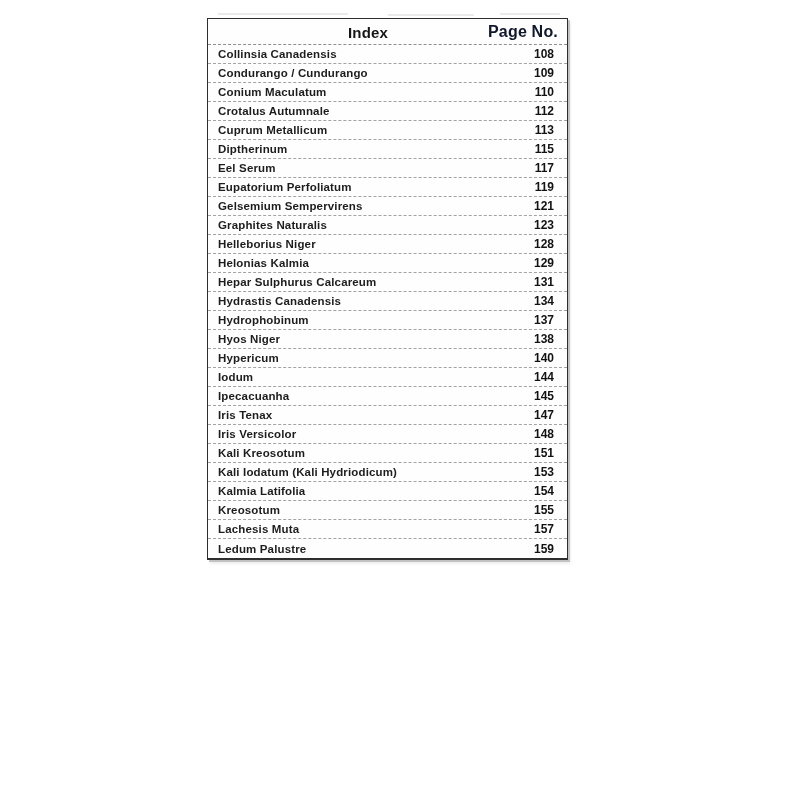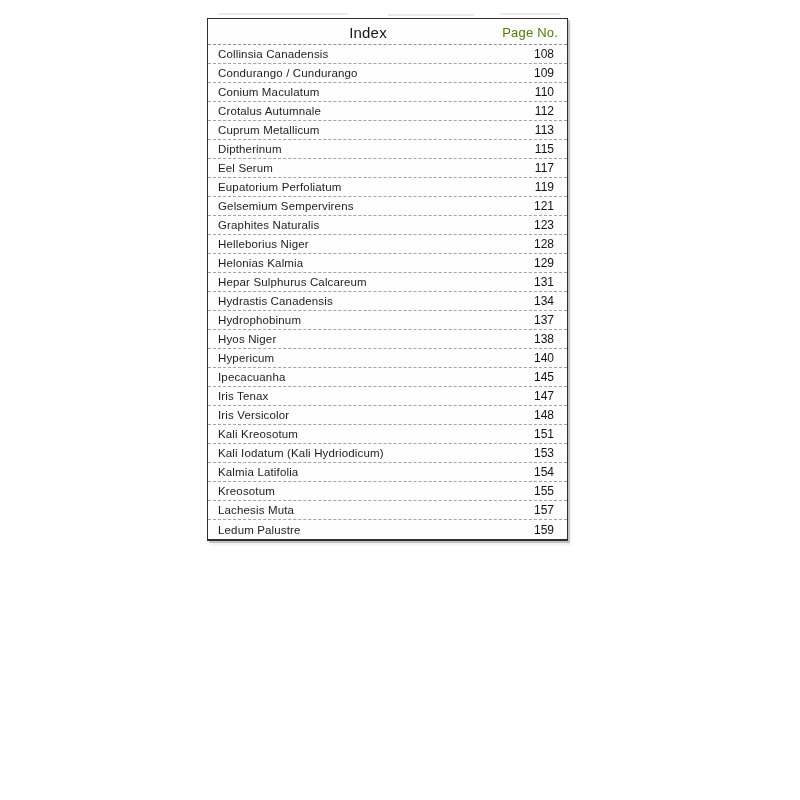--- a/index.html
+++ b/index.html
@@ -1,20 +1,20 @@
 <!DOCTYPE html>
 <html><head>
 <meta charset="utf-8">
 <style>
   * { margin:0; padding:0; box-sizing:border-box; }
   html,body { width:800px; height:800px; background:#ffffff; }
   body { font-family:"Liberation Sans", sans-serif; color:#1b1b1b; }
 
   .sheet{
-    position:relative; width:800px; height:610px; background:#ffffff; overflow:hidden;
+    position:relative; width:800px; height:610px; background:#ffffff; overflow:hidden;font-weight:bold;
   }
 
   .index-table{
     position:absolute; left:207px; top:18px; width:361px;
     background:#fefefe;
     border:1.5px solid #2e2e2e;
     border-bottom-width:2px;
     box-shadow:2px 2px 0 rgba(140,140,140,.45), 3px 4px 2px rgba(190,190,190,.25);
   }
 
@@ -23,21 +23,21 @@
     border-bottom:1px dashed #8f8f8f;
   }
   .h-index{
     position:absolute; left:160px; top:50%;
     transform:translate(-50%,-50%);
     font-size:15px; color:#161616; letter-spacing:.2px; white-space:nowrap;
   }
   .h-page{
     position:absolute; right:9px; top:50%;
     transform:translateY(-50%);
-    font-size:13px; color:#4d7c0f; letter-spacing:.2px; white-space:nowrap;
+    font-size:16px; color:#0f172a; letter-spacing:.2px; white-space:nowrap;
   }
 
   .row{
     height:19px; display:flex; align-items:center;
     border-bottom:1px dashed #a3a3a3;
   }
   .row:last-child{ border-bottom:none; }
   .row .name{
     padding-left:10px; font-size:11.5px; color:#1d1d1d;
     letter-spacing:.15px; white-space:nowrap;
@@ -155,20 +155,24 @@
           <span class="name">Hyos Niger</span>
           <span class="page">138</span>
         </div>
 
         <div class="row">
           <span class="name">Hypericum</span>
           <span class="page">140</span>
         </div>
 
 
+        <div class="row">
+          <span class="name">Iodum</span>
+          <span class="page">144</span>
+        </div>
 
         <div class="row">
           <span class="name">Ipecacuanha</span>
           <span class="page">145</span>
         </div>
 
         <div class="row">
           <span class="name">Iris Tenax</span>
           <span class="page">147</span>
         </div>

